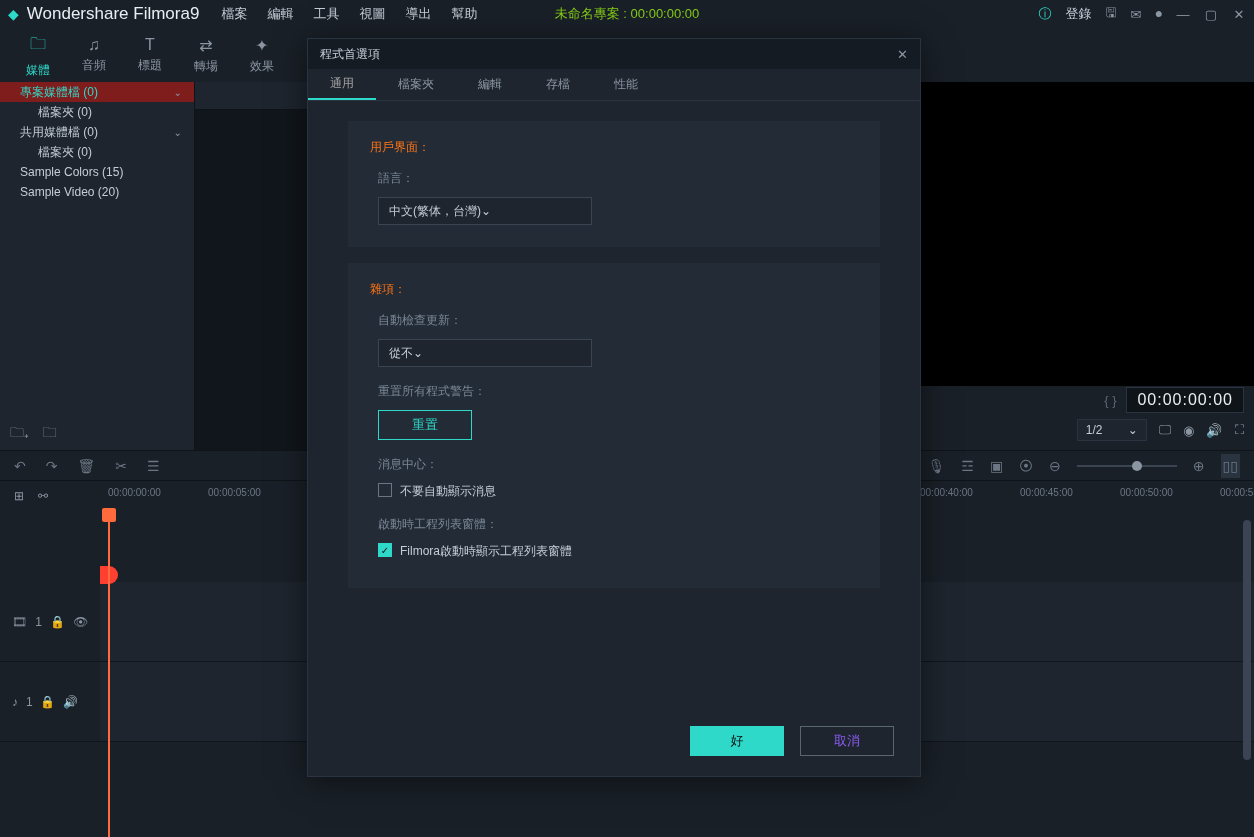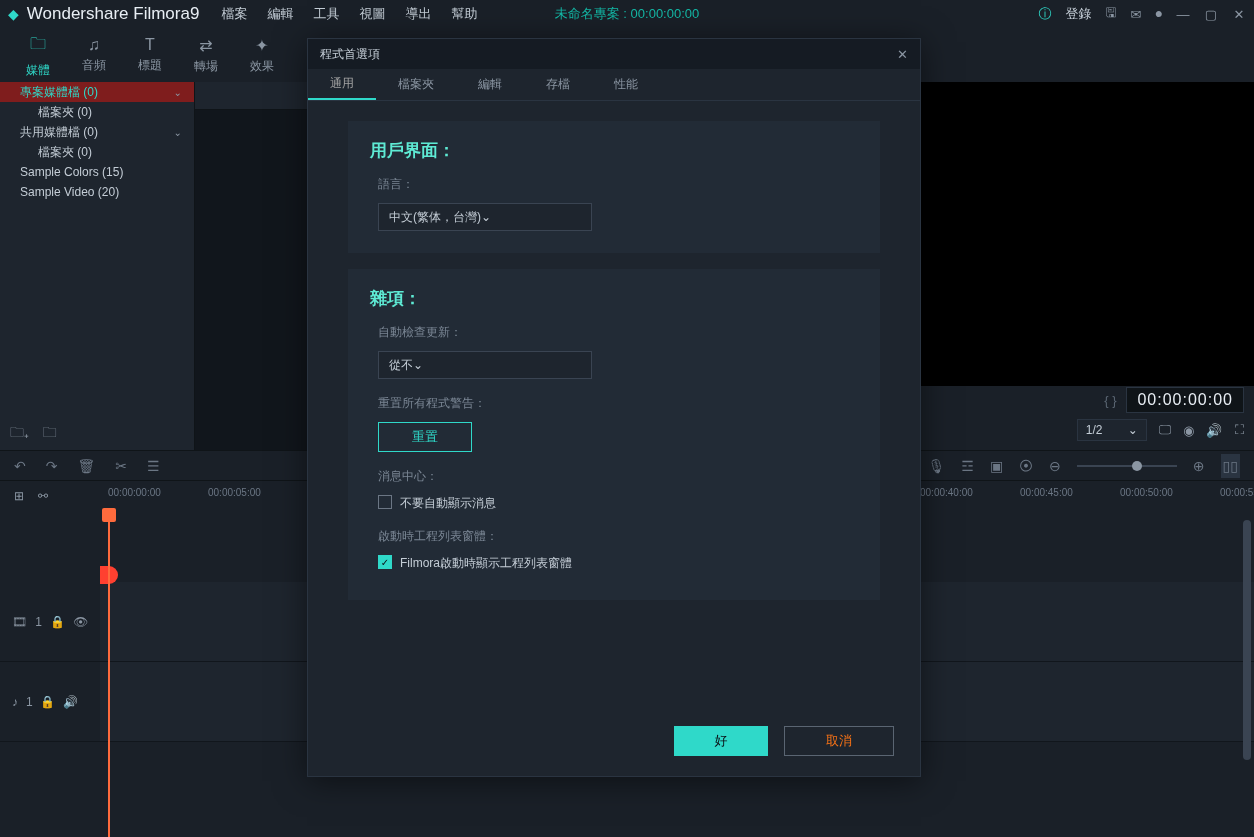--- a/index.html
+++ b/index.html
@@ -2,21 +2,21 @@
 <html><head>
 <meta charset="utf-8">
 <style>
 *{box-sizing:border-box;margin:0;padding:0;font-family:"Microsoft YaHei","PingFang TC",sans-serif;user-select:none}
 body{width:1254px;height:837px;background:#1a2028;color:#c4cdd6;font-size:12px;overflow:hidden;position:relative}
 .titlebar{height:28px;background:#1a2028;display:flex;align-items:center;padding:0 8px;gap:4px}
 .logo{color:#2fd9c9;font-size:14px;margin-right:4px}
 .app-title{color:#e8eef4;font-size:17px;margin-right:18px}
 .menu{display:flex;gap:20px}
 .menu span{color:#c4cdd6;font-size:13px;cursor:pointer}
-.project-title{position:absolute;left:50%;transform:translateX(-50%);color:#14b8a6;font-size:13px}
+.project-title{position:absolute;left:50%;transform:translateX(-50%);color:#84cc16;font-size:13px}
 .title-right{margin-left:auto;display:flex;align-items:center;gap:14px}
 .title-right .ico{color:#8b96a3;font-size:13px;cursor:pointer}
 .title-right .info{color:#2fd9c9}
 .login{color:#c4cdd6;font-size:13px}
 .win-btn{color:#8b96a3;font-size:13px;cursor:pointer;width:14px;text-align:center}
 .tool-tabs{height:54px;background:#1a2028;display:flex;padding-left:10px}
 .tab{width:56px;display:flex;flex-direction:column;align-items:center;justify-content:center;color:#8b96a3;cursor:pointer;gap:3px}
 .tab.active{color:#2fd9c9}
 .tab .ico{font-size:16px}
 .tab .lbl{font-size:12px}
@@ -60,30 +60,30 @@
 
 .dialog-backdrop{position:absolute;inset:0;pointer-events:none}
 .dialog{position:absolute;left:307px;top:38px;width:614px;height:739px;background:#1e252e;border:1px solid #2a3441;pointer-events:auto;box-shadow:0 4px 30px rgba(0,0,0,0.5)}
 .dlg-title{height:30px;background:#151b23;display:flex;align-items:center;padding:0 12px;color:#c4cdd6;font-size:12px}
 .dlg-close{margin-left:auto;color:#8b96a3;cursor:pointer;font-size:13px}
 .dlg-tabs{height:32px;display:flex;border-bottom:1px solid #2a3441}
 .dlg-tab{padding:0 22px;display:flex;align-items:center;color:#8b96a3;cursor:pointer;font-size:12px}
 .dlg-tab.active{color:#a3a3a3;border-bottom:2px solid #2fd9c9}
 .dlg-body{padding:20px 40px;height:610px}
 .section{background:#222b36;padding:18px 22px 22px;margin-bottom:16px}
-.sec-title{color:#5eead4;font-size:17px;font-weight:bold;margin-bottom:14px}
+.sec-title{color:#f97316;font-size:12px;font-weight:normal;margin-bottom:14px}
 .sec-label{color:#7a8694;font-size:12px;margin-bottom:10px;margin-left:8px}
 .dd{width:214px;height:28px;background:#1e252e;border:1px solid #3a4452;display:flex;align-items:center;padding:0 10px;color:#c4cdd6;font-size:12px;margin-left:8px;cursor:pointer}
 .btn-outline{width:94px;height:30px;border:1px solid #2fd9c9;background:transparent;color:#2fd9c9;display:flex;align-items:center;justify-content:center;margin-left:8px;cursor:pointer;font-size:13px}
 .chk-row{display:flex;align-items:flex-start;gap:8px;margin-left:8px;color:#c4cdd6;font-size:12px;margin-top:6px}
 .chk{width:14px;height:14px;border:1px solid #6b7684;display:flex;align-items:center;justify-content:center;font-size:10px}
 .chk.checked{background:#2fd9c9;border-color:#2fd9c9;color:#0a0f14}
 .dlg-footer{height:60px;display:flex;align-items:center;justify-content:flex-end;padding:0 26px;gap:16px}
 .btn-primary{width:94px;height:30px;background:#2fd9c9;color:#0a0f14;display:flex;align-items:center;justify-content:center;cursor:pointer;font-size:13px}
-.btn-secondary{width:110px;height:30px;border:1px solid #5a6572;color:#f97316;display:flex;align-items:center;justify-content:center;cursor:pointer;font-size:13px}
+.btn-secondary{width:94px;height:30px;border:1px solid #5a6572;color:#8b5cf6;display:flex;align-items:center;justify-content:center;cursor:pointer;font-size:13px}
 .gap{height:16px}
 </style>
 </head>
 <body>
 
 <div class="titlebar">
   <span class="logo">◆</span>
   <span class="app-title">Wondershare Filmora9</span>
   <div class="menu">
     <span>檔案</span>

